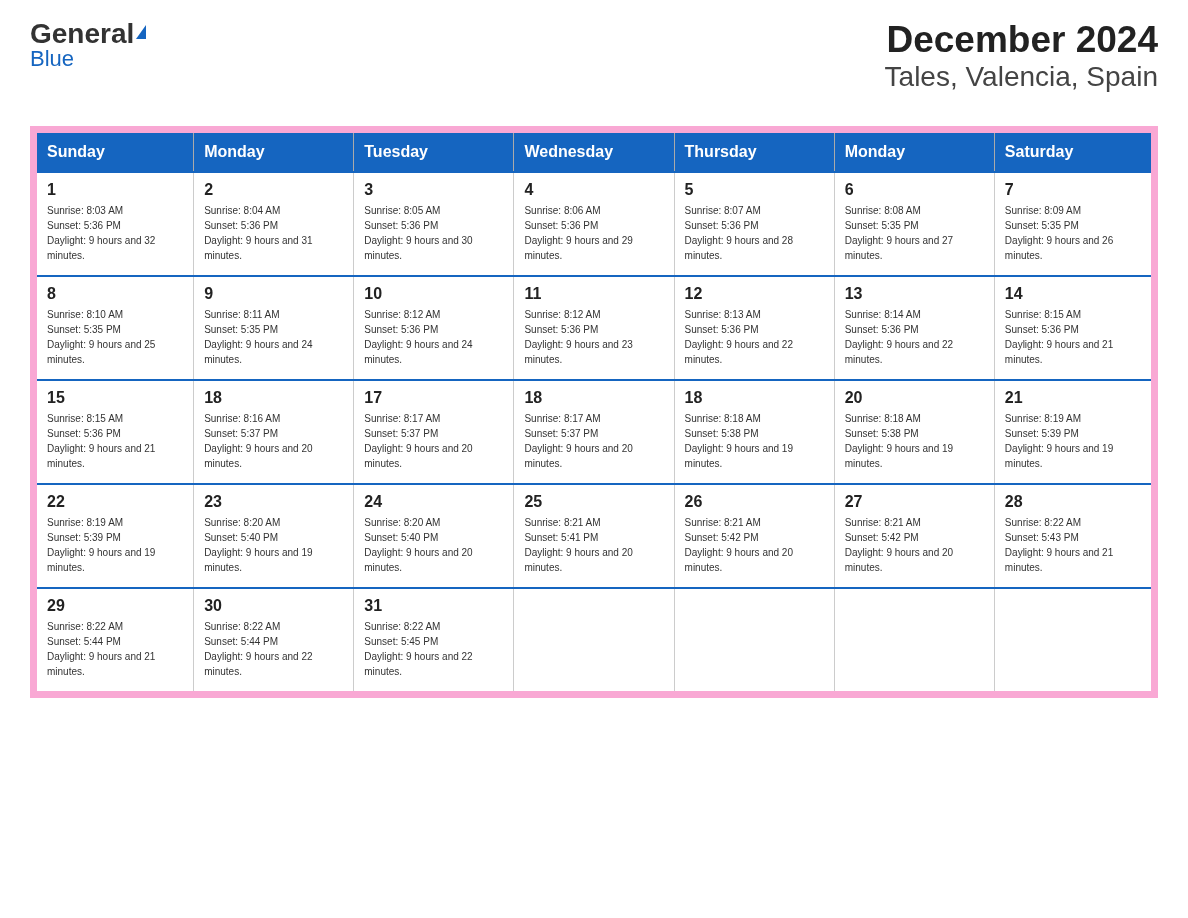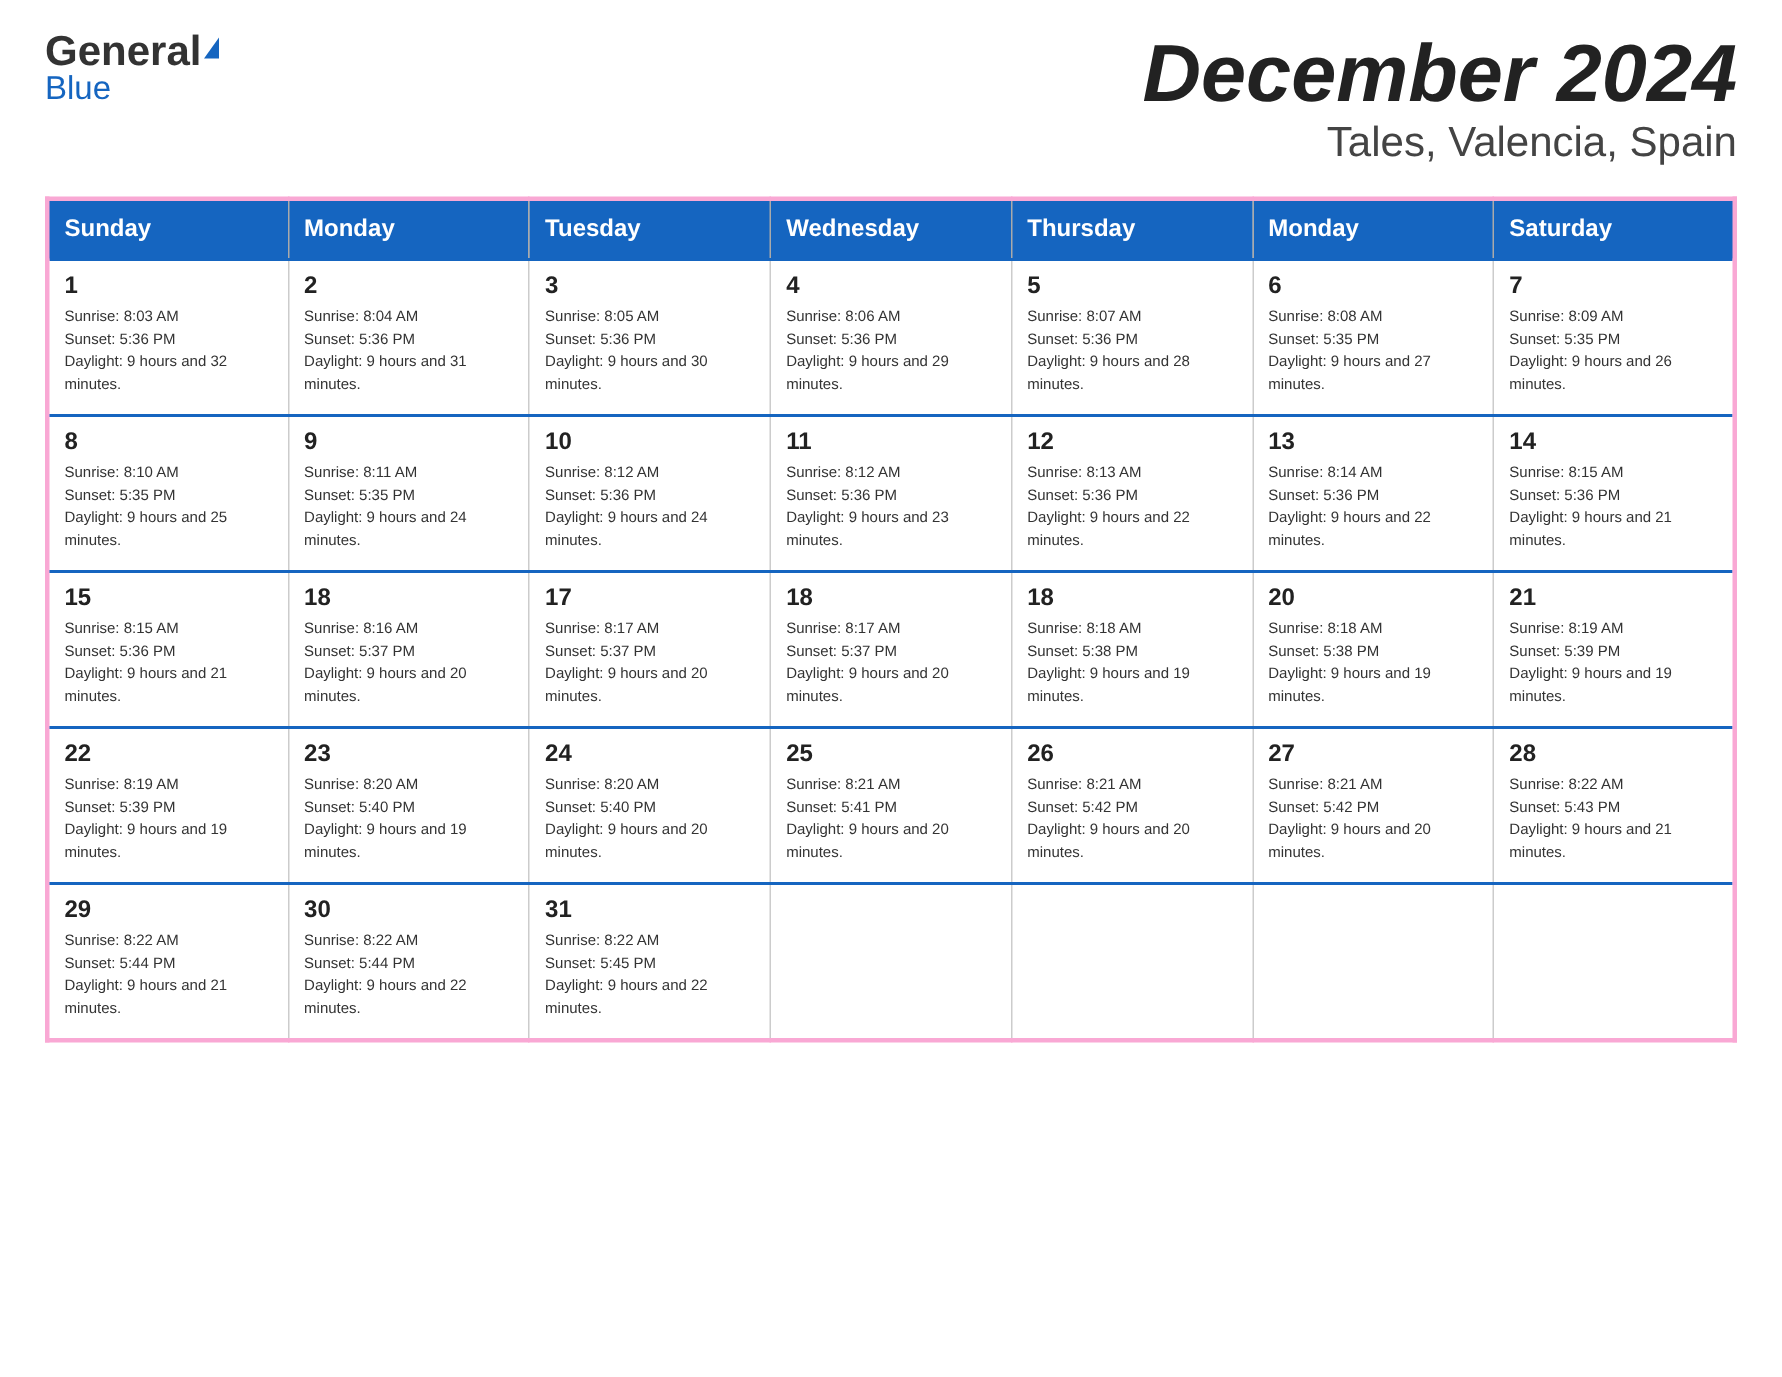--- a/index.html
+++ b/index.html
@@ -7,21 +7,21 @@
       font-family: Arial, sans-serif;
       background: #fff;
       width: 1188px;
       min-height: 918px;
       padding: 20px 30px;
     }
     .header {
       display: flex;
       justify-content: space-between;
       align-items: flex-start;
-      margin-bottom: 20px;
+      margin-bottom: 33px;
     }
     .logo {
       display: flex;
       flex-direction: column;
       align-items: flex-start;
     }
     .logo-text {
       font-size: 28px;
       font-weight: bold;
       color: #333;
@@ -41,35 +41,34 @@
     .logo-sub {
       font-size: 22px;
       font-weight: normal;
       color: #1565c0;
       margin-top: -2px;
     }
     .title-block {
       text-align: right;
     }
     .title-block h1 {
-      font-size: 54px;
+      font-size: 37px;
       font-weight: bold;
       color: #222;
       line-height: 1.1;
-      font-style: italic;
     }
     .title-block h2 {
       font-size: 28px;
       font-weight: normal;
       color: #444;
     }
     .calendar {
       width: 100%;
       border-collapse: collapse;
-      border: 3px solid #f9a8d4;
+      border: 7px solid #f9a8d4;
     }
     .calendar thead tr th {
       background-color: #1565c0;
       color: #fff;
       font-size: 16px;
       font-weight: bold;
       padding: 10px 10px;
       text-align: left;
       border: 1px solid #aaa;
     }

